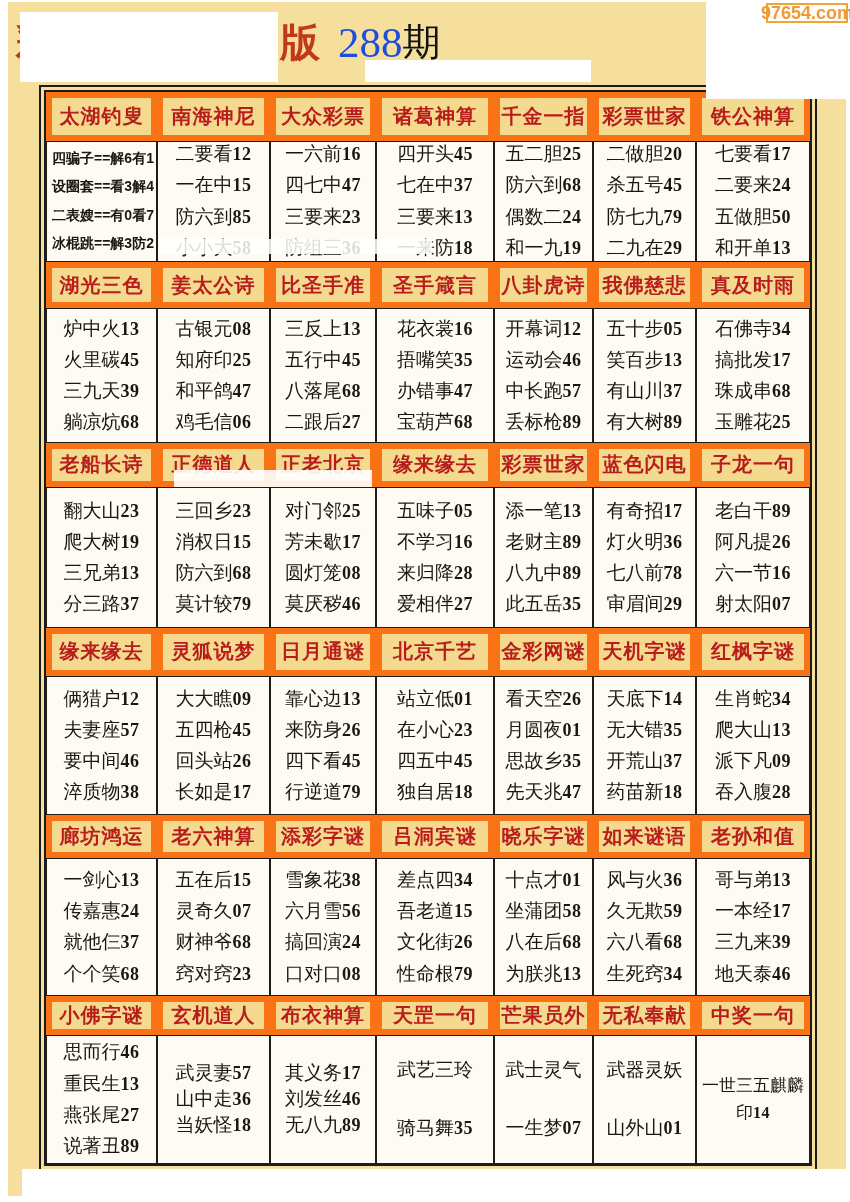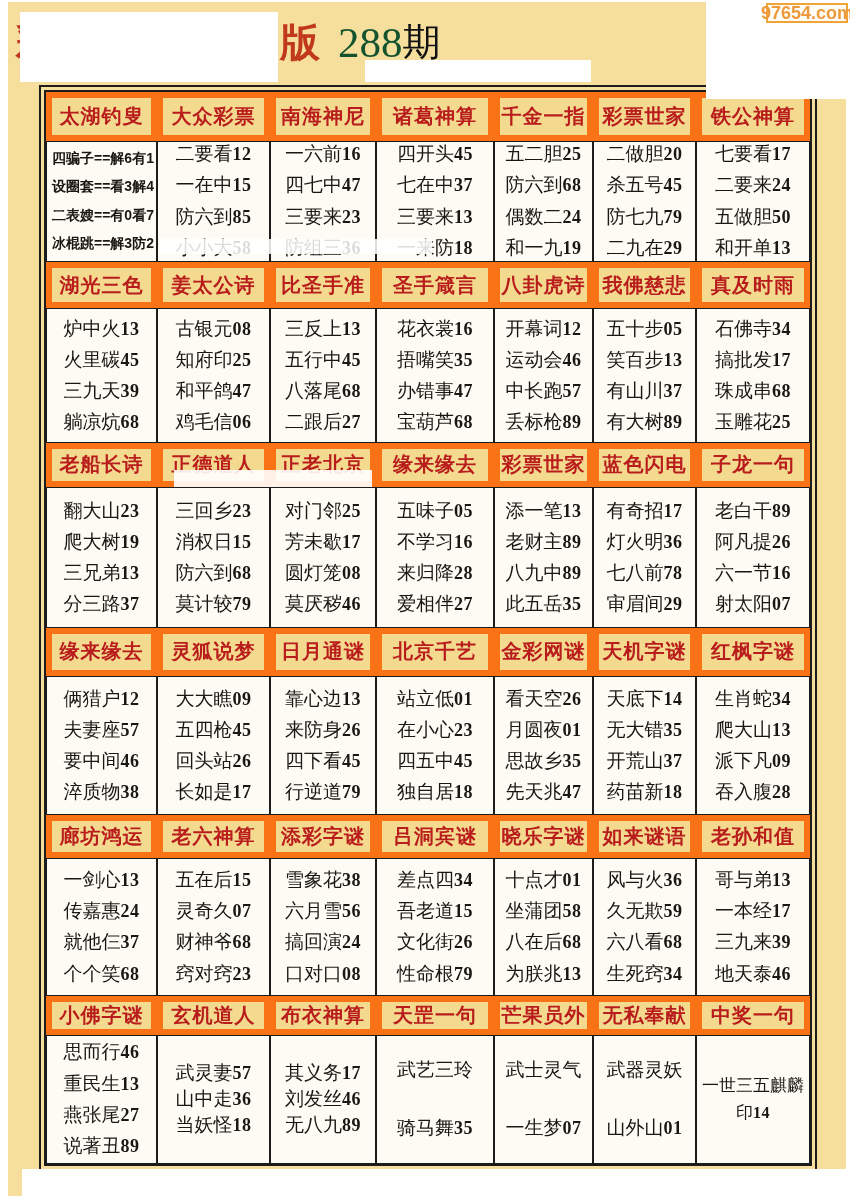--- a/index.html
+++ b/index.html
@@ -18,21 +18,21 @@
   .titlebar {
     position:absolute; left:16px; top:16px; width:706px; height:52px;
     display:flex; align-items:center; justify-content:flex-start;
     white-space:nowrap;
   }
   .title-red {
     color:#c0391b; font-weight:bold; font-size:40px; letter-spacing:4px;
     font-family:"Liberation Serif","DejaVu Serif",serif;
   }
   .issue-num {
-    color:#14532d; font-size:43px; margin-left:14px;
+    color:#1d4ed8; font-size:43px; margin-left:14px;
     font-family:"Liberation Serif","DejaVu Serif",serif;
   }
   .issue-unit { color:#111; font-size:38px; }
   
   .censor { position:absolute; background:#ffffff; z-index:6; }
   .censor-topleft { left:20px; top:12px; width:258px; height:70px; }
   .censor-subtitle { left:365px; top:60px; width:226px; height:22px; }
   .censor-topright { left:706px; top:0; width:144px; height:99px; }
   .censor-bottom { left:22px; top:1169px; width:828px; height:27px; }
   .smear { position:absolute; background:rgba(255,255,255,0.85); z-index:5; }
@@ -88,22 +88,22 @@
   <div class="page-bg"></div>
 
   <div class="titlebar">
     <span class="title-red">彩吧彩报字谜版</span>
     <span class="issue-num">288</span>
     <span class="issue-unit">期</span>
   </div>
 
   <div class="riddle-table">
       <div class="hcell">太湖钓叟</div>
+      <div class="hcell">南海神尼</div>
       <div class="hcell">大众彩票</div>
-      <div class="hcell">南海神尼</div>
       <div class="hcell">诸葛神算</div>
       <div class="hcell">千金一指</div>
       <div class="hcell">彩票世家</div>
       <div class="hcell">铁公神算</div>
       <div class="ccell clues">
         <span class="line">四骗子==解6有<b>1</b></span>
         <span class="line">设圈套==看3解<b>4</b></span>
         <span class="line">二表嫂==有0看<b>7</b></span>
         <span class="line">冰棍跳==解3防<b>2</b></span>
       </div>

